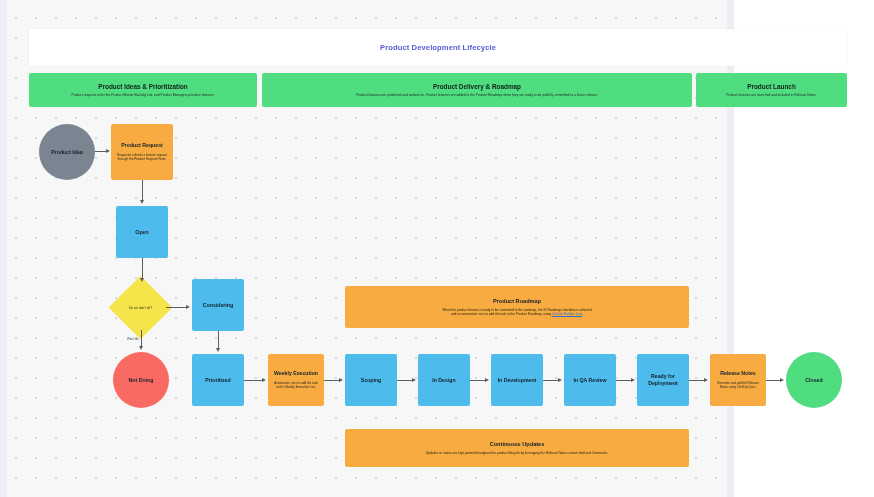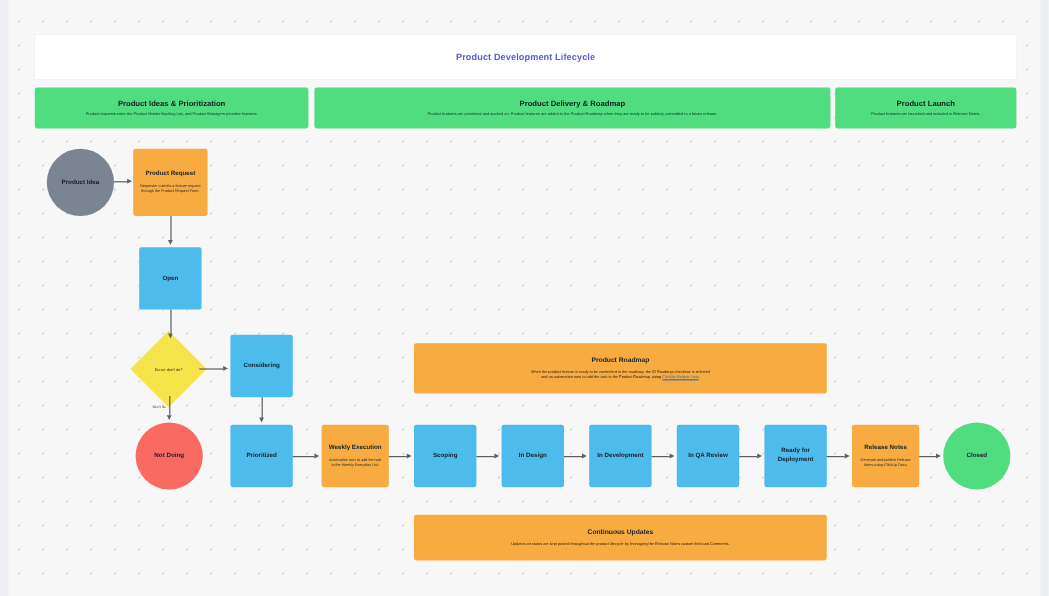--- a/index.html
+++ b/index.html
@@ -3,21 +3,21 @@
 <meta charset="utf-8">
 <style>
   * { box-sizing: border-box; margin: 0; padding: 0; }
   html, body {
     width: 874px; height: 497px;
     overflow: hidden;
     font-family: "Liberation Sans", sans-serif;
   }
   #canvas {
     position: relative;
-    width: 874px; height: 497px;
+    width: 734px; height: 497px;
     background-color: #f7f7f8;
     background-image: radial-gradient(circle, #d6d6db 1.1px, transparent 1.2px);
     background-size: 20px 20px;
     background-position: 6px 8px;
   }
   .edge-strip {
     position: absolute; top: 0; bottom: 0; width: 7px;
     background: #eceef3;
   }
   .edge-left { left: 0; }

